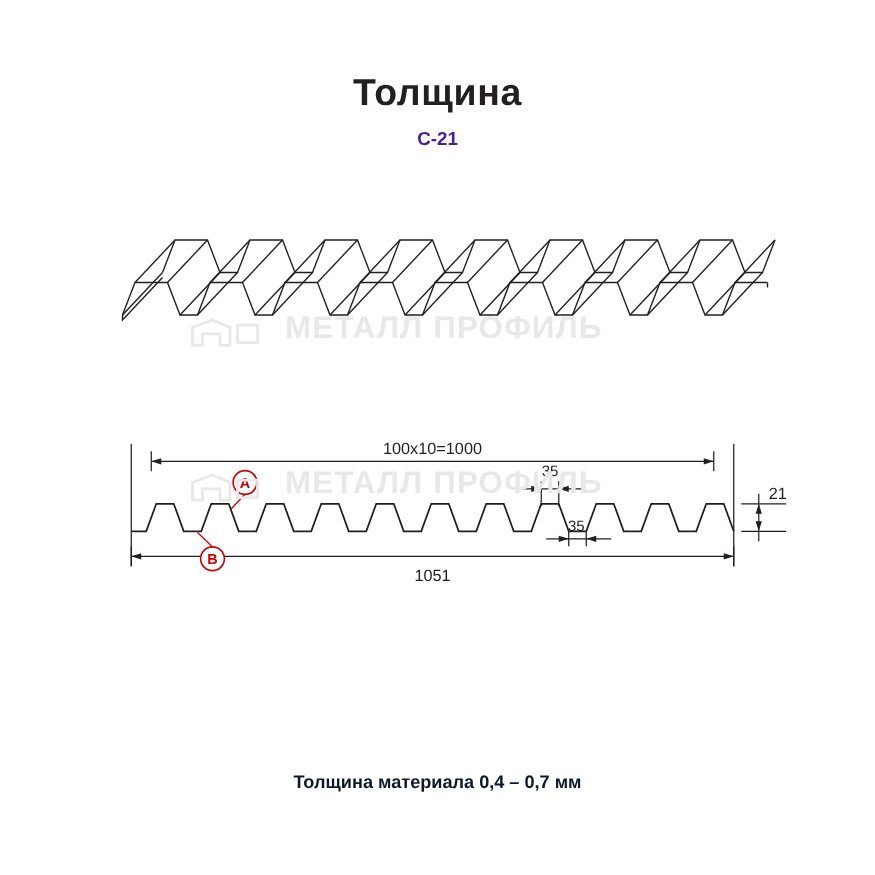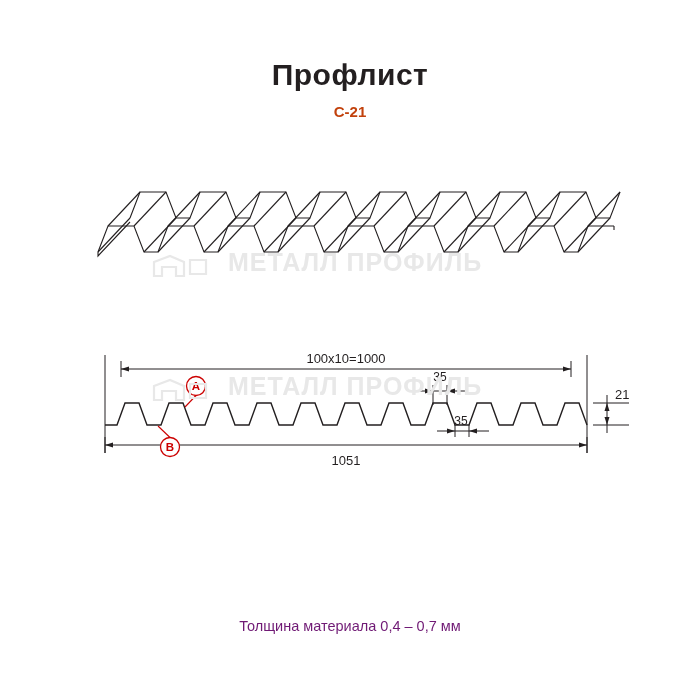--- a/index.html
+++ b/index.html
@@ -32,31 +32,31 @@
     color: #231f20;
   }
   .subtitle {
     position: absolute;
     top: 103px;
     left: 0;
     width: 700px;
     text-align: center;
     font-size: 15px;
     font-weight: bold;
-    color: #c2410c;
+    color: #4c1d95;
   }
   .footer-note {
     position: absolute;
     top: 618px;
     left: 0;
     width: 700px;
     text-align: center;
     font-size: 14.5px;
-    font-weight: normal;
-    color: #701a75;
+    font-weight: bold;
+    color: #0f172a;
   }
   .iso-wrap {
     position: absolute;
     left: 90px;
     top: 160px;
     width: 530px;
     height: 110px;
   }
   .section-wrap {
     position: absolute;
@@ -94,21 +94,21 @@
   }
   .dim-txt { font-size: 13px; }
   .dim-txt-sm { font-size: 12px; }
   .bubble-txt { font-size: 11.5px; fill: #cc0000; font-weight: bold; }
 </style>
 </head>
 <body>
 
 <div class="page">
 
-  <div class="title">Профлист</div>
+  <div class="title">Толщина</div>
   <div class="subtitle">С-21</div>
 
   <div class="iso-wrap">
     <svg width="530" height="110" viewBox="0 0 530 110">
       <g fill="none" stroke="#231f20" stroke-width="1.1" stroke-linejoin="miter">
 
         <path d="M8,92
                  L18,66 L44,66 L54,92
                  L68,92 L78,66 L104,66 L114,92
                  L128,92 L138,66 L164,66 L174,92

